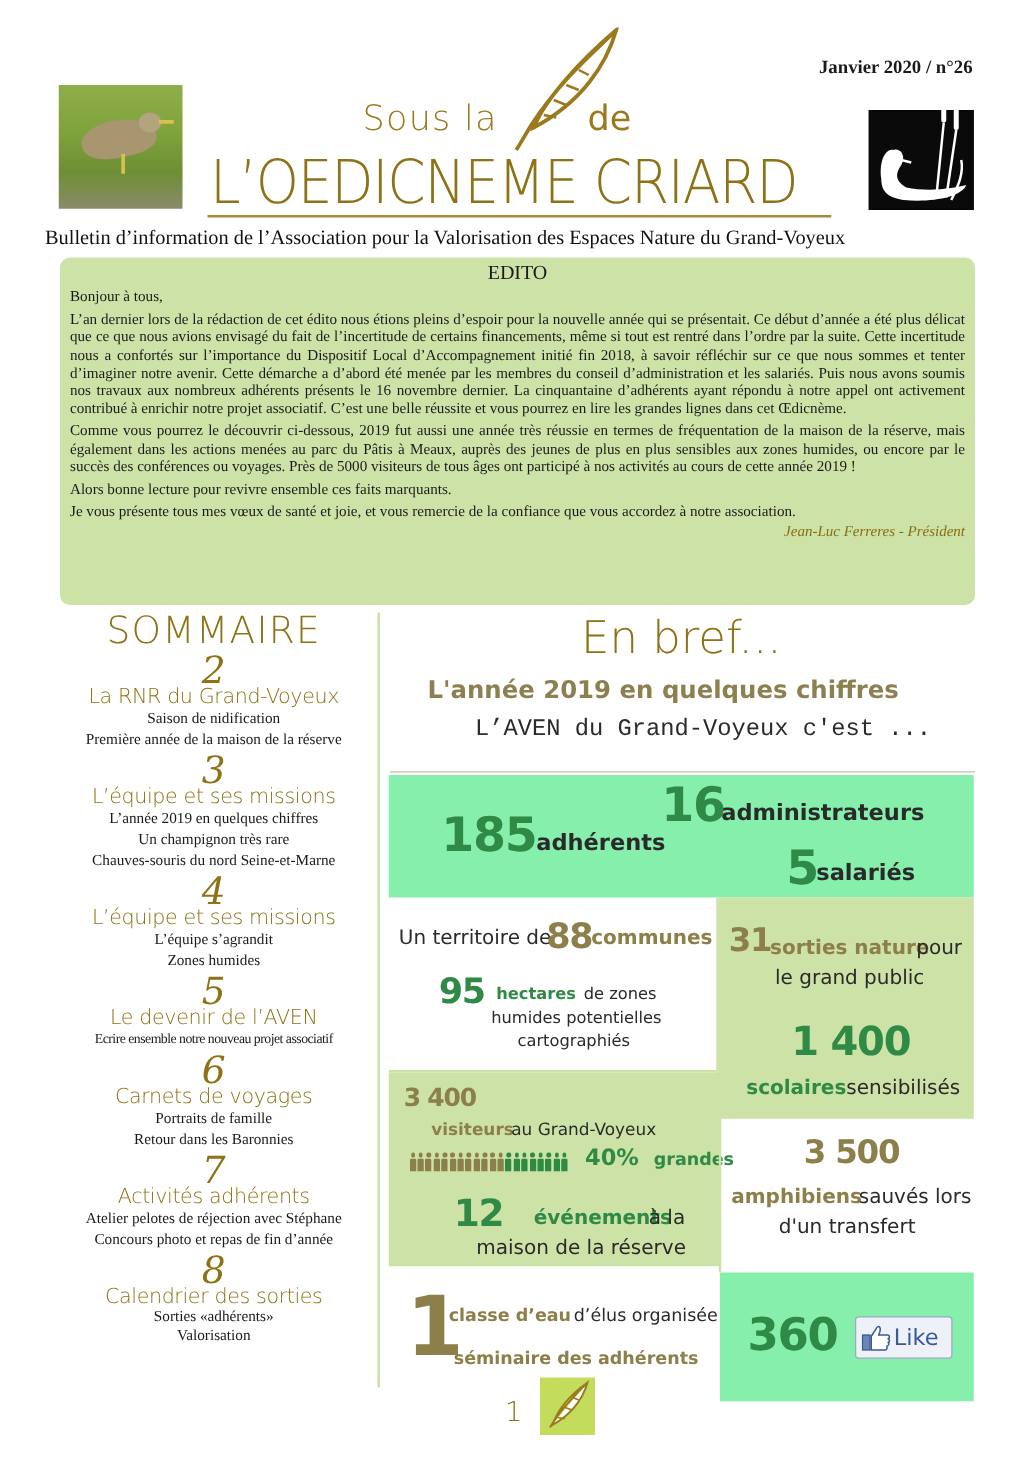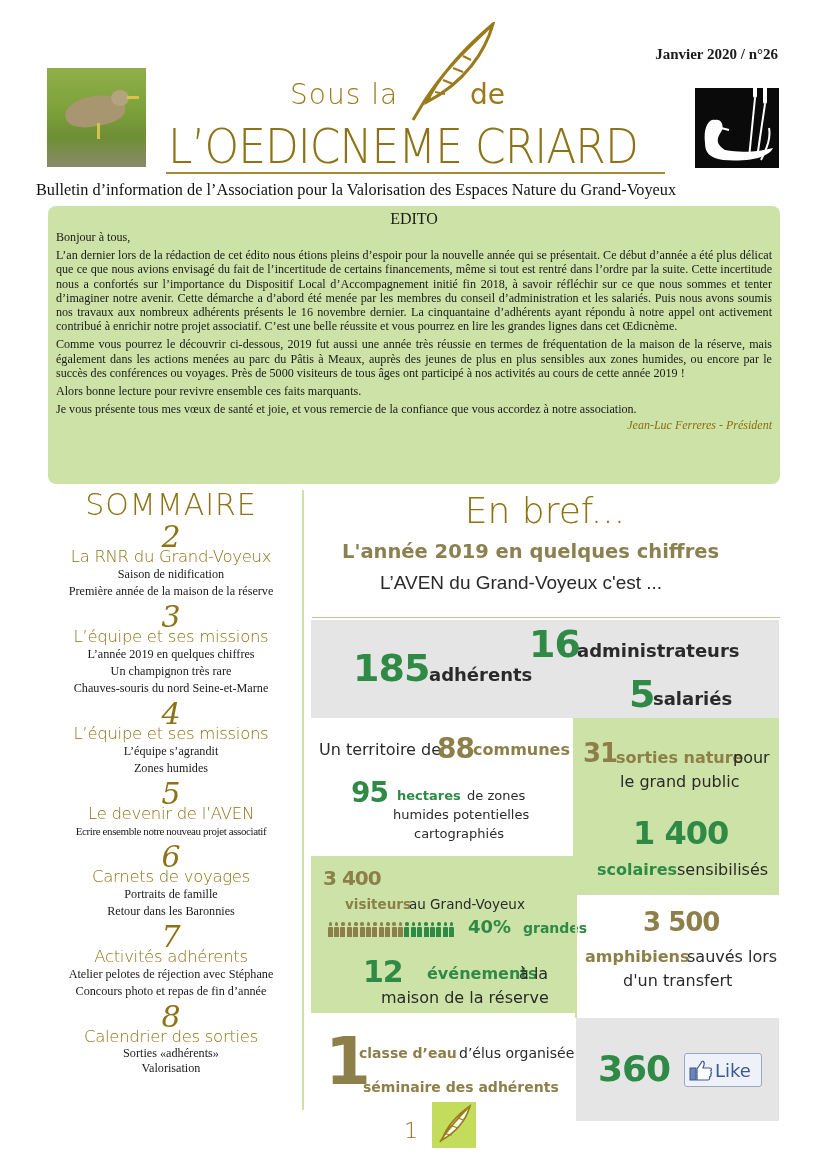--- a/index.html
+++ b/index.html
@@ -33,25 +33,25 @@
   .som-title { font-family: "DejaVu Sans", sans-serif; font-size: 30px; color: #8e7216; letter-spacing: 1px; font-weight: 300; line-height: 38px; }
   .som-num { font-family: "DejaVu Serif", serif; font-style: italic; font-size: 30px; color: #8e7216; line-height: 26px; height: 24px; font-weight: 300; }
   .som-head { font-family: "DejaVu Sans", sans-serif; font-size: 16.5px; color: #8e7216; line-height: 18px; font-weight: 300; white-space: nowrap; letter-spacing: -0.3px; }
   .som-sub { font-size: 12.2px; line-height: 17px; color: #1a1a1a; white-space: nowrap; }
   .som-block { margin-bottom: 4px; }
   .vdivider { left: 302px; top: 490px; width: 2px; height: 620px; background: #cde2a6; }
 
   
   .enbref { left: 310px; top: 490px; width: 470px; text-align: center; font-family: "DejaVu Sans", sans-serif; font-size: 36px; color: #8e7216; font-weight: 300; }
   .enbref-sub1 { left: 342px; top: 540px; font-family: "DejaVu Sans", sans-serif; font-weight: bold; font-size: 19.5px; color: #8c8050; white-space: nowrap; }
-  .enbref-sub2 { left: 380px; top: 572px; font-family: Liberation Sans, sans-serif; font-size: 19px; color: #2a2a2a; white-space: nowrap; }
+  .enbref-sub2 { left: 380px; top: 572px; font-family: Liberation Mono, monospace; font-size: 19px; color: #2a2a2a; white-space: nowrap; }
   .hline { left: 312px; top: 617px; width: 468px; height: 1px; background: #c9c0a0; }
 
   .cell { position: absolute; }
-  .khaki { background: #e5e5e5; }
+  .khaki { background: #86efac; }
   .lgreen { background: #cde2a6; }
   .bignum { font-family: "DejaVu Sans", sans-serif; font-weight: bold; color: #2f8a46; letter-spacing: -1px; }
   .bignum.kh { color: #8c7f4a; }
   .kh-b { color: #8c7f4a; font-weight: bold; }
   .gr-b { color: #2f8a46; font-weight: bold; }
   .t { position: absolute; white-space: nowrap; font-family: "DejaVu Sans", sans-serif; }
 
   .like-btn { position: absolute; left: 684px; top: 1053px; width: 78px; height: 34px; background: #eef2f8; border: 1px solid #9aa8c4; border-radius: 3px; display: flex; align-items: center; padding-left: 4px; gap: 2px; }
   .like-btn span.l { font-family: "DejaVu Sans", sans-serif; font-size: 18px; color: #3b5998; }
 

